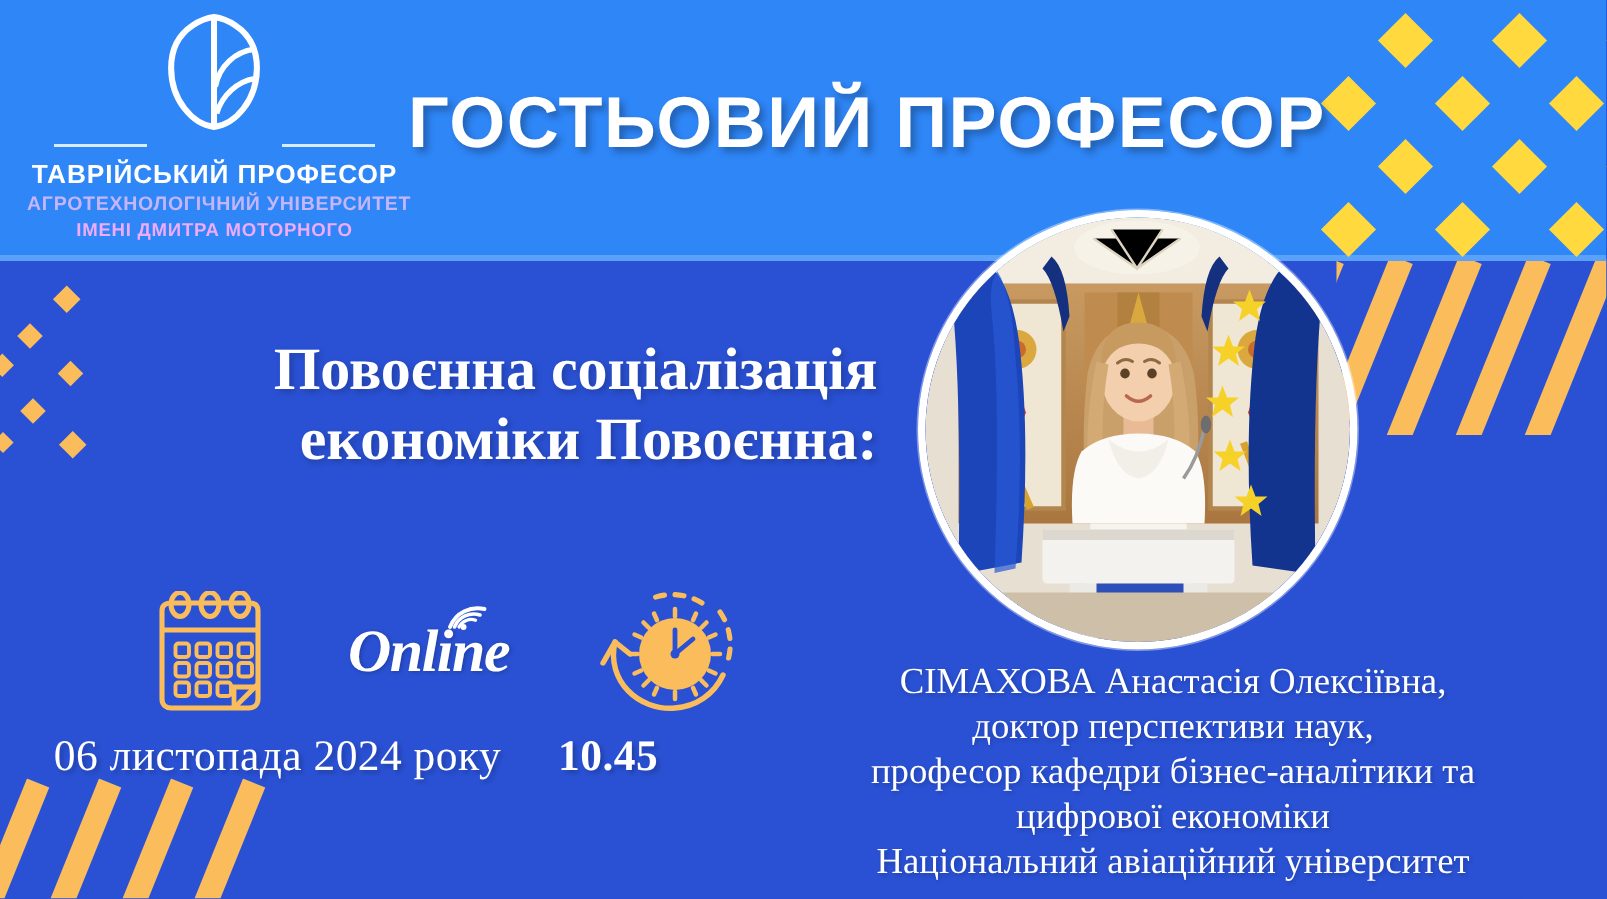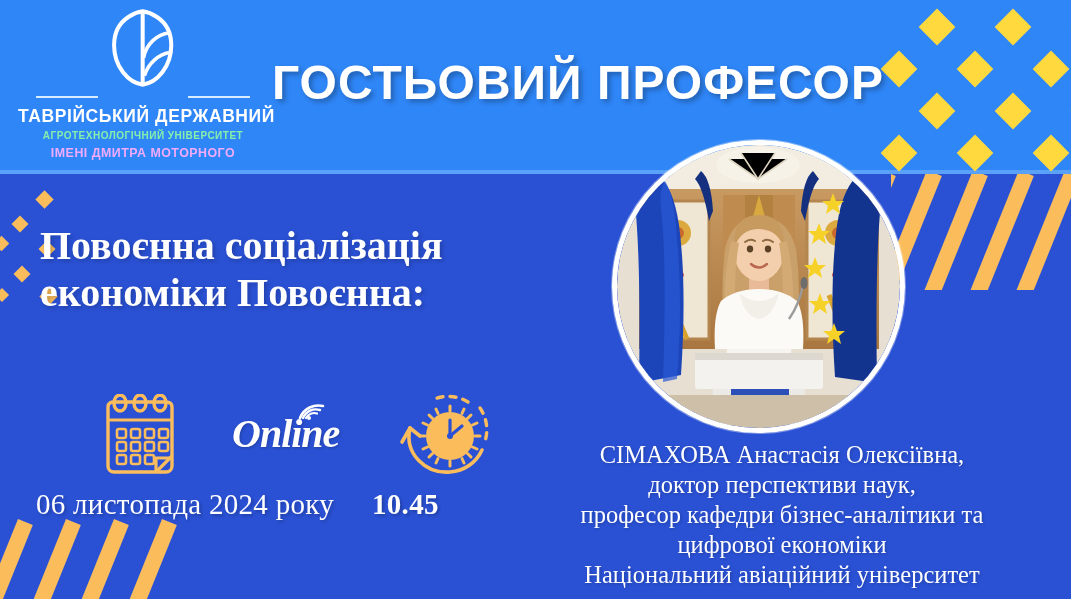--- a/index.html
+++ b/index.html
@@ -60,42 +60,42 @@
   .logo-rule:before,.logo-rule:after{
     content:"";position:absolute;top:4px;height:2px;width:62px;background:#d8ecff;
   }
   .logo-rule:before{left:14px;}
   .logo-rule:after{right:14px;}
   .logo-l1{
     color:#ffffff;font-weight:bold;font-size:17.5px;letter-spacing:.6px;
     line-height:21px;white-space:nowrap;
   }
   .logo-l2{
-    color:#86efac;font-weight:bold;font-size:10px;letter-spacing:.5px;
+    color:#c4b5fd;font-weight:bold;font-size:13px;letter-spacing:.5px;
     line-height:18px;white-space:nowrap;
   }
   .logo-l3{
     color:#f0abfc;font-weight:bold;font-size:12.4px;letter-spacing:.5px;
     line-height:17px;white-space:nowrap;
   }
 
   
   .banner-title{
     position:absolute;left:272px;top:55px;z-index:6;
     color:#ffffff;font-weight:bold;font-size:48px;letter-spacing:1px;
     text-shadow:3px 3px 5px rgba(0,0,0,.28);
     white-space:nowrap;
     font-family:Liberation Sans, sans-serif;
   }
 
   
   .topic{
     position:absolute;left:40px;top:222px;width:545px;z-index:6;
     color:#ffffff;font-family:"Liberation Serif",serif;font-weight:bold;
-    font-size:40px;line-height:47px;text-align:left;
+    font-size:40px;line-height:47px;text-align:right;
     text-shadow:2px 2px 4px rgba(0,0,0,.22);
   }
   .topic div{white-space:nowrap;}
 
   
   .mini-dia{
     position:absolute;background:#fbbd5c;transform:rotate(45deg);z-index:5;
   }
 
   
@@ -190,21 +190,21 @@
   <div class="logo-block">
     <span>
       <svg class="logo-mark" viewBox="0 0 100 94" fill="none" xmlns="http://www.w3.org/2000/svg">
         <path d="M50 6 C50 6 18 10 18 44 C18 68 34 86 50 88 C66 86 82 68 82 44 C82 10 50 6 50 6 Z" stroke="#ffffff" stroke-width="4.5" fill="none" stroke-linejoin="round"></path>
         <path d="M50 8 L50 88" stroke="#ffffff" stroke-width="4.5"></path>
         <path d="M80 30 C66 32 54 42 51 58" stroke="#ffffff" stroke-width="4" fill="none"></path>
         <path d="M80 52 C68 54 56 64 52 78" stroke="#ffffff" stroke-width="4" fill="none"></path>
       </svg>
     </span>
     <div class="logo-rule"></div>
-    <div class="logo-l1">ТАВРІЙСЬКИЙ ДЕРЖАВНИЙ</div>
+    <div class="logo-l1">ТАВРІЙСЬКИЙ ПРОФЕСОР</div>
     <div class="logo-l2">АГРОТЕХНОЛОГІЧНИЙ УНІВЕРСИТЕТ</div>
     <div class="logo-l3">ІМЕНІ ДМИТРА МОТОРНОГО</div>
   </div>
 
   <div class="banner-title">ГОСТЬОВИЙ ПРОФЕСОР</div>
 
   <div class="topic">
     <div>Повоєнна соціалізація</div>
     <div>економіки Повоєнна:</div>
   </div>

